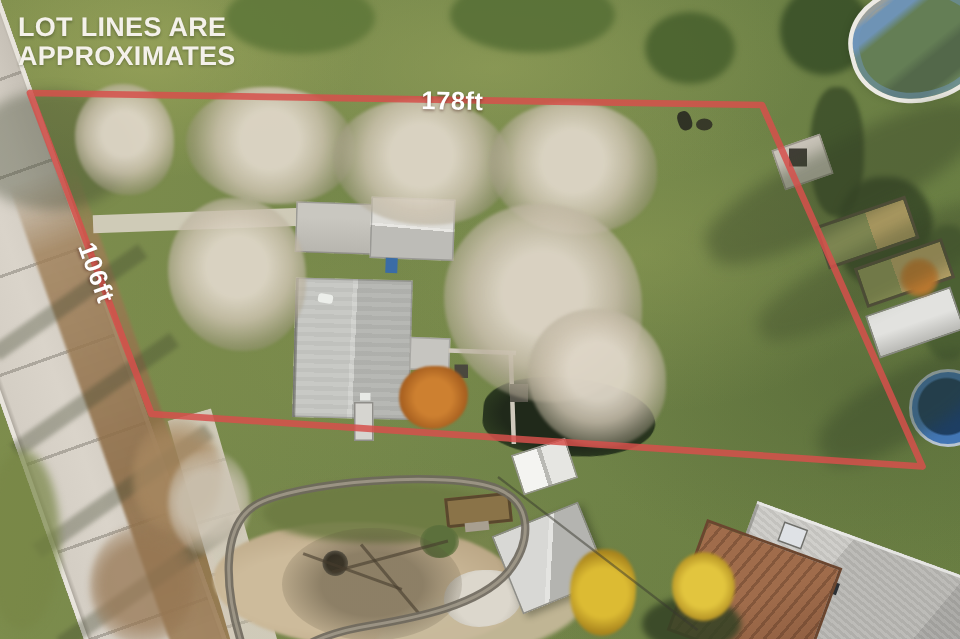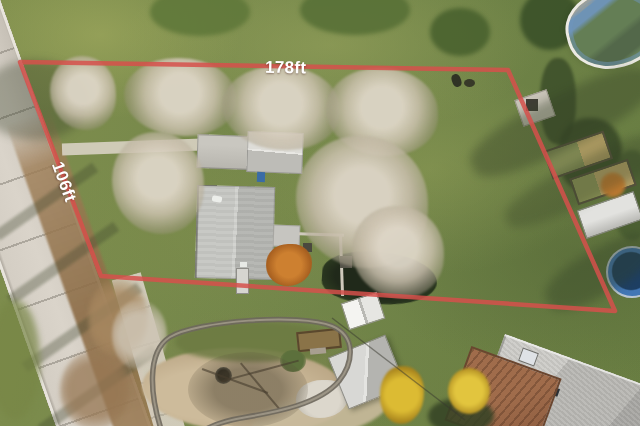--- a/index.html
+++ b/index.html
@@ -167,21 +167,21 @@
 
   .shadow-band{border-radius:40%;filter:blur(5px);transform:rotate(-27deg);}
   .sb1{left:462px;top:96px;width:200px;height:52px;background:rgba(52,66,38,.4);}
   .sb2{left:497px;top:160px;width:180px;height:40px;background:rgba(52,66,38,.32);}
   .sb3{left:540px;top:250px;width:120px;height:44px;background:rgba(48,62,36,.38);transform:rotate(-30deg);}
 
   
   .overlay-svg{left:0;top:0;width:640px;height:426px;}
   .measure-label{font-weight:bold;font-size:17px;color:var(--color-label,#ffffff);
     text-shadow:0 1px 2px rgba(60,20,15,.45);letter-spacing:.3px;white-space:nowrap;}
-  .m-top{left:265px;top:58px;transform:rotate(1deg);}
+  .m-top{left:281px;top:58px;transform:rotate(1deg);}
   .m-left{left:43px;top:172px;transform:rotate(70deg);}
   .disclaimer{left:12px;top:9px;font-weight:bold;font-size:18px;line-height:18.5px;
     color:#f4f1ea;letter-spacing:.2px;text-shadow:0 1px 2px rgba(40,50,25,.4);}
 </style>
 </head>
 <body>
 
 <div class="stage">
 
   <div class="el grass"></div>
@@ -272,14 +272,18 @@
   <svg class="el overlay-svg" viewBox="0 0 640 426">
     <path d="M162,432 C150,396 146,352 170,337 C196,321 300,313 332,326 C356,336 354,362 339,381 C320,404 276,412 247,417 C222,421 206,428 199,434" fill="none" style="stroke:#6e685d" stroke-width="5.5" stroke-opacity="0.9"></path>
     <path d="M162,432 C150,396 146,352 170,337 C196,321 300,313 332,326 C356,336 354,362 339,381 C320,404 276,412 247,417 C222,421 206,428 199,434" fill="none" style="stroke:#a59d8d" stroke-width="2" stroke-opacity="0.8"></path>
     <path d="M332,318 L465,420" fill="none" style="stroke:rgba(55,55,45,.5)" stroke-width="1.5"></path>
     <path d="M20,62 L508,70 L615,311 L101,276 Z" fill="none" style="stroke:var(--color-lot_line,#d6504b)" stroke-width="4.5" stroke-opacity="0.85" stroke-linejoin="round"></path>
   </svg>
 
   <div class="el measure-label m-top">178ft</div>
   <div class="el measure-label m-left">106ft</div>
 
+  <div class="el disclaimer">
+    <div>LOT LINES ARE</div>
+    <div>APPROXIMATES</div>
+  </div>
 
 </div>
 
 </body></html>

